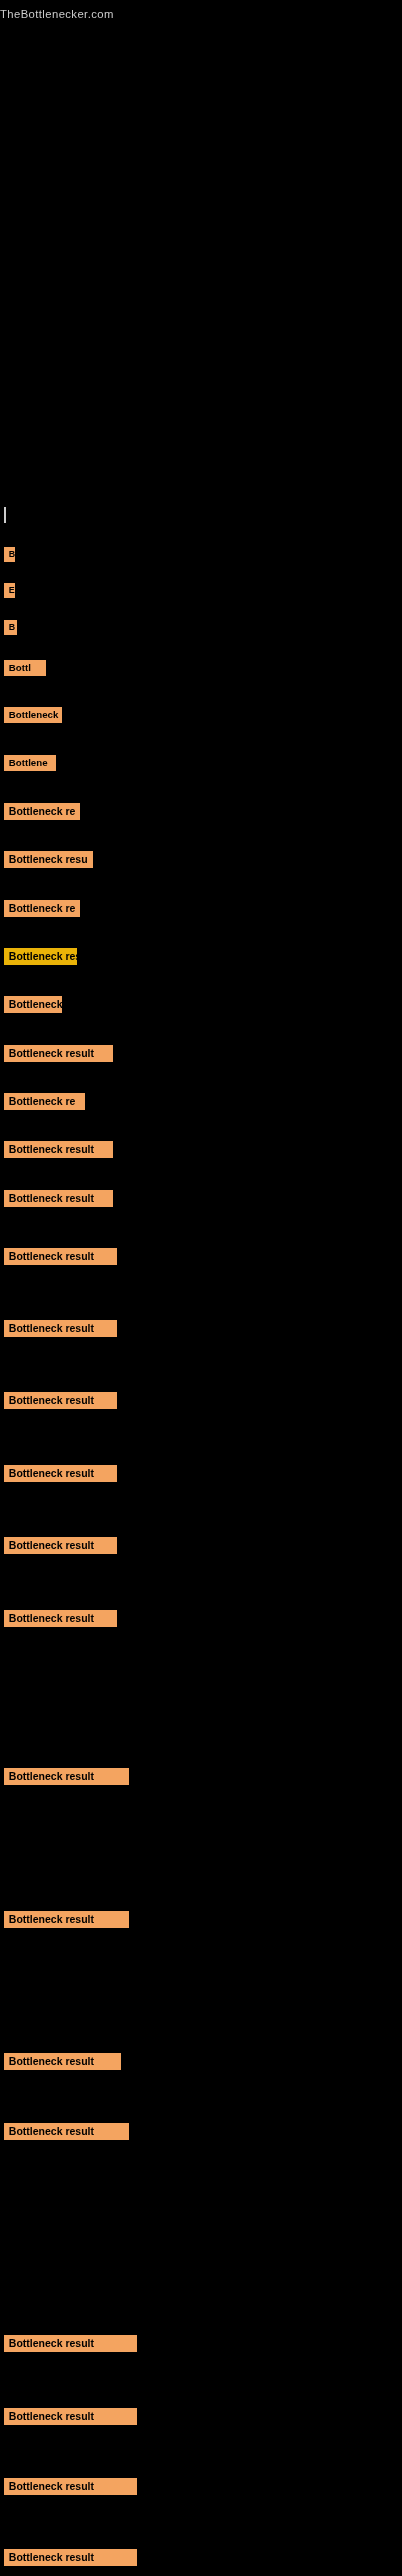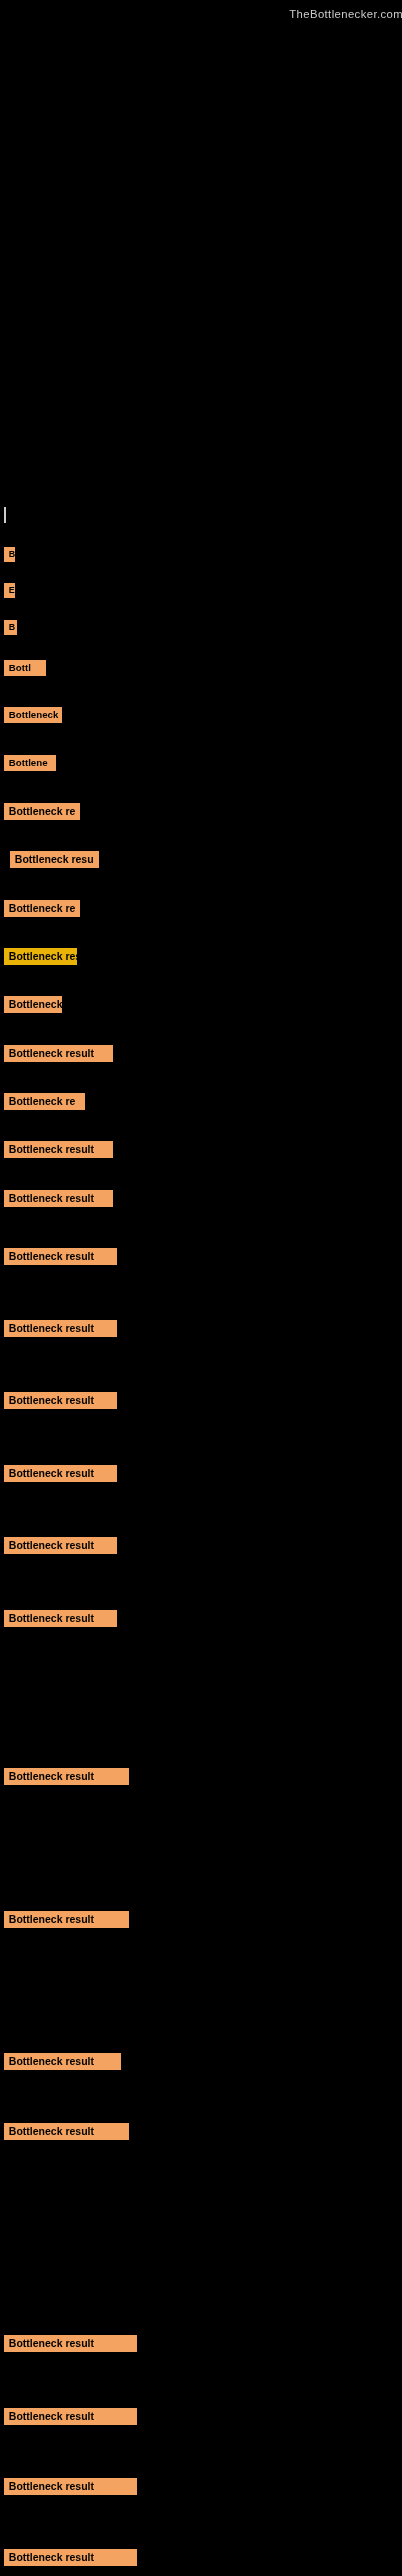--- a/index.html
+++ b/index.html
@@ -10,21 +10,21 @@
     body {
       background-color: #000000;
       width: 403px;
       min-height: 2576px;
       font-family: Arial, sans-serif;
       position: relative;
     }
     .site-title {
       color: #cccccc;
       font-size: 11.3px;
-      text-align: right;
+      text-align: left;
       padding: 8px 0 4px 0;
       letter-spacing: 0.4px;
     }
 
     .vertical-line {
       position: absolute;
       left: 4px;
       top: 507px;
       width: 1.6px;
       height: 16px;
@@ -56,21 +56,21 @@
     <div style="position: absolute; top: 184px; left: 4px; display: flex; align-items: center;">
       <span style="background-color: rgb(244, 164, 96); color: rgb(0, 0, 0); font-size: 9.7px; font-weight: bold; padding: 2.4px 4.8px; white-space: nowrap; overflow: hidden; max-width: 58px; width: 58px;">Bottleneck</span>
     </div>
     <div style="position: absolute; top: 232px; left: 4px; display: flex; align-items: center;">
       <span style="background-color: rgb(244, 164, 96); color: rgb(0, 0, 0); font-size: 9.7px; font-weight: bold; padding: 2.4px 4.8px; white-space: nowrap; overflow: hidden; max-width: 52px; width: 52px;">Bottlene</span>
     </div>
     <div style="position: absolute; top: 280px; left: 4px; display: flex; align-items: center;">
       <span style="background-color: rgb(244, 164, 96); color: rgb(0, 0, 0); font-size: 10.5px; font-weight: bold; padding: 2.4px 4.8px; white-space: nowrap; overflow: hidden; max-width: 76px; width: 76px;">Bottleneck re</span>
     </div>
     <div style="position: absolute; top: 328px; left: 4px; display: flex; align-items: center;">
-      <span style="background-color: rgb(244, 164, 96); color: rgb(0, 0, 0); font-size: 10.5px; font-weight: bold; padding: 2.4px 4.8px; white-space: nowrap; overflow: hidden; max-width: 89px; width: 89px; margin-left: 6px;">Bottleneck resu</span>
+      <span style="background-color: rgb(244, 164, 96); color: rgb(0, 0, 0); font-size: 10.5px; font-weight: bold; padding: 2.4px 4.8px; white-space: nowrap; overflow: hidden; max-width: 89px; width: 89px;">Bottleneck resu</span>
     </div>
     <div style="position: absolute; top: 377px; left: 4px; display: flex; align-items: center;">
       <span style="background-color: rgb(244, 164, 96); color: rgb(0, 0, 0); font-size: 10.5px; font-weight: bold; padding: 2.4px 4.8px; white-space: nowrap; overflow: hidden; max-width: 76px; width: 76px;">Bottleneck re</span>
     </div>
     <div style="position: absolute; top: 425px; left: 4px; display: flex; align-items: center;">
       <span style="background-color: #eab308; color: rgb(0, 0, 0); font-size: 10.5px; font-weight: bold; padding: 2.4px 4.8px; white-space: nowrap; overflow: hidden; max-width: 89px; width: 73px;">Bottleneck res</span>
     </div>
     <div style="position: absolute; top: 473px; left: 4px; display: flex; align-items: center;">
       <span style="background-color: rgb(244, 164, 96); color: rgb(0, 0, 0); font-size: 10.5px; font-weight: bold; padding: 2.4px 4.8px; white-space: nowrap; overflow: hidden; max-width: 58px; width: 58px;">Bottleneck</span>
     </div>

